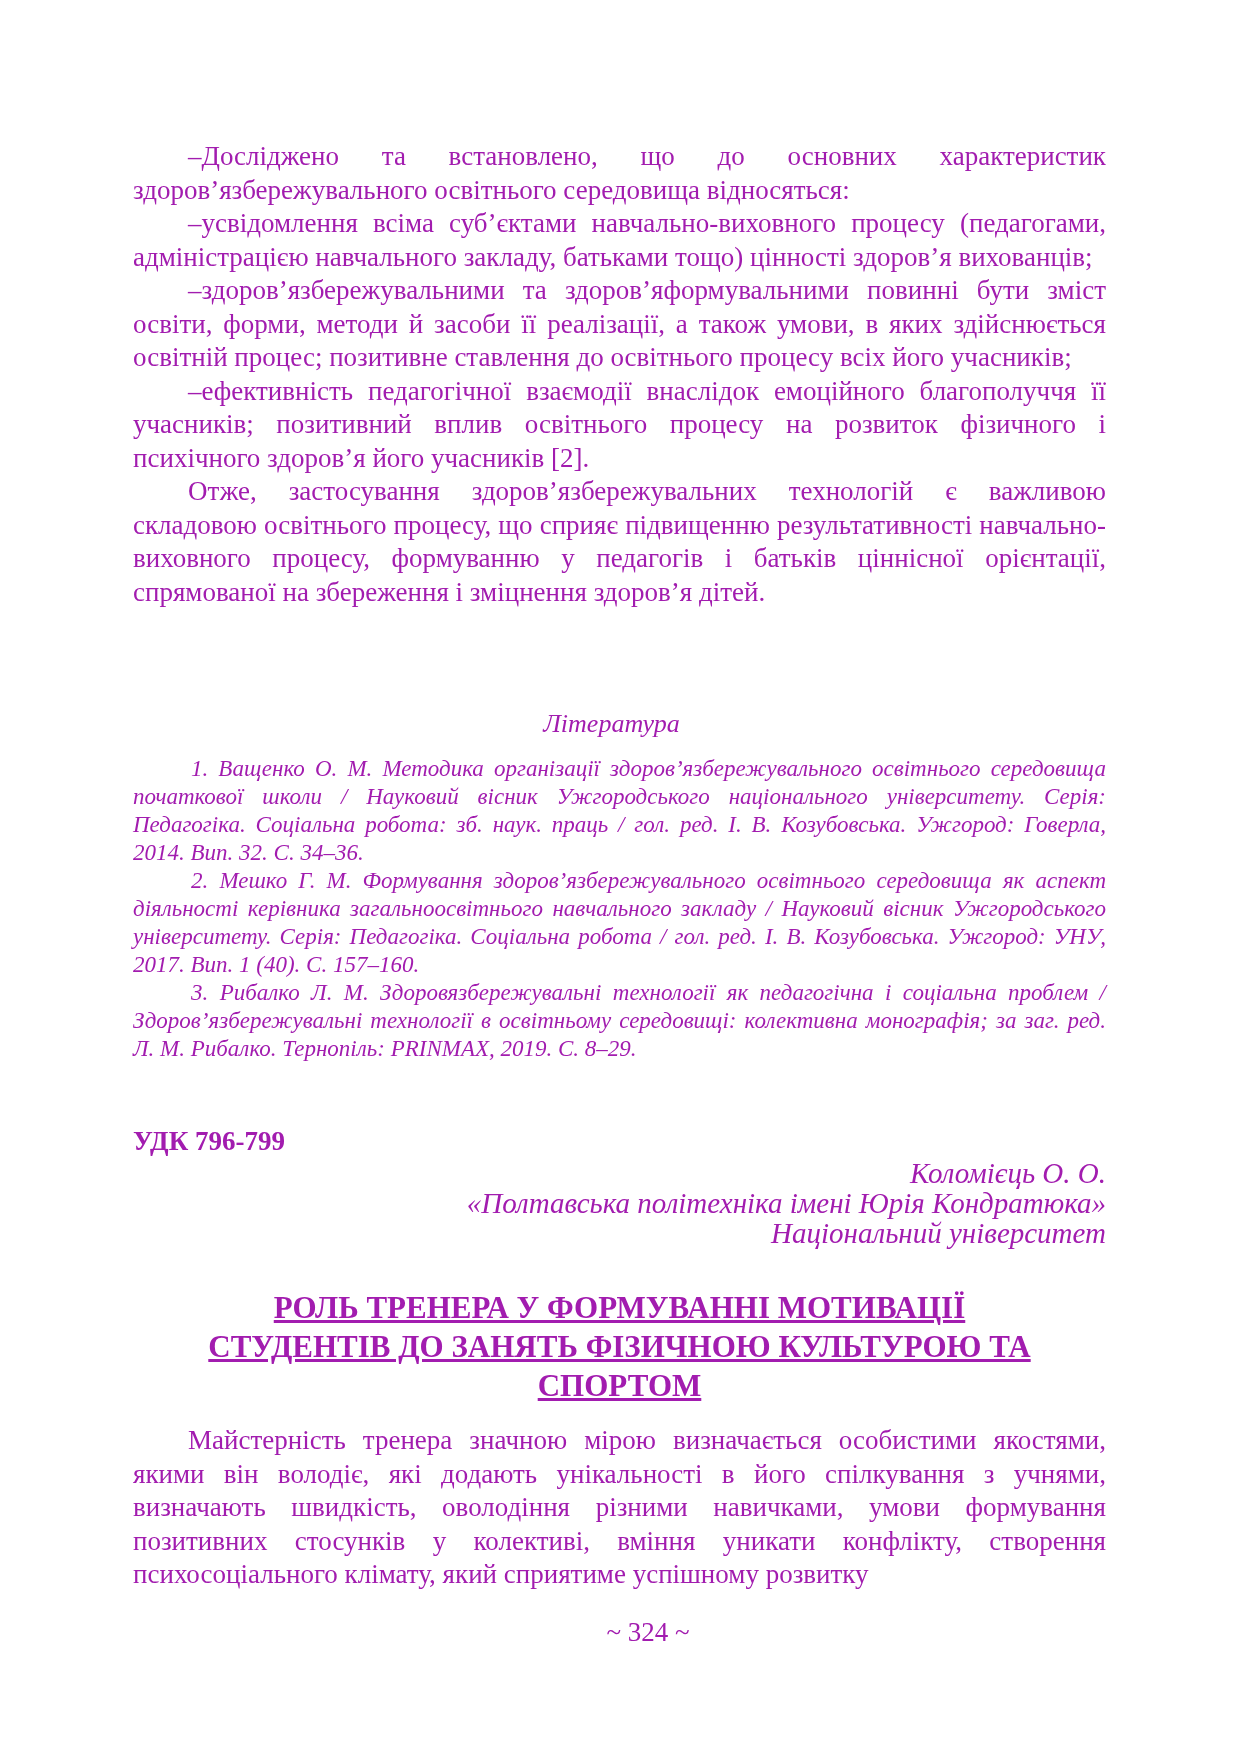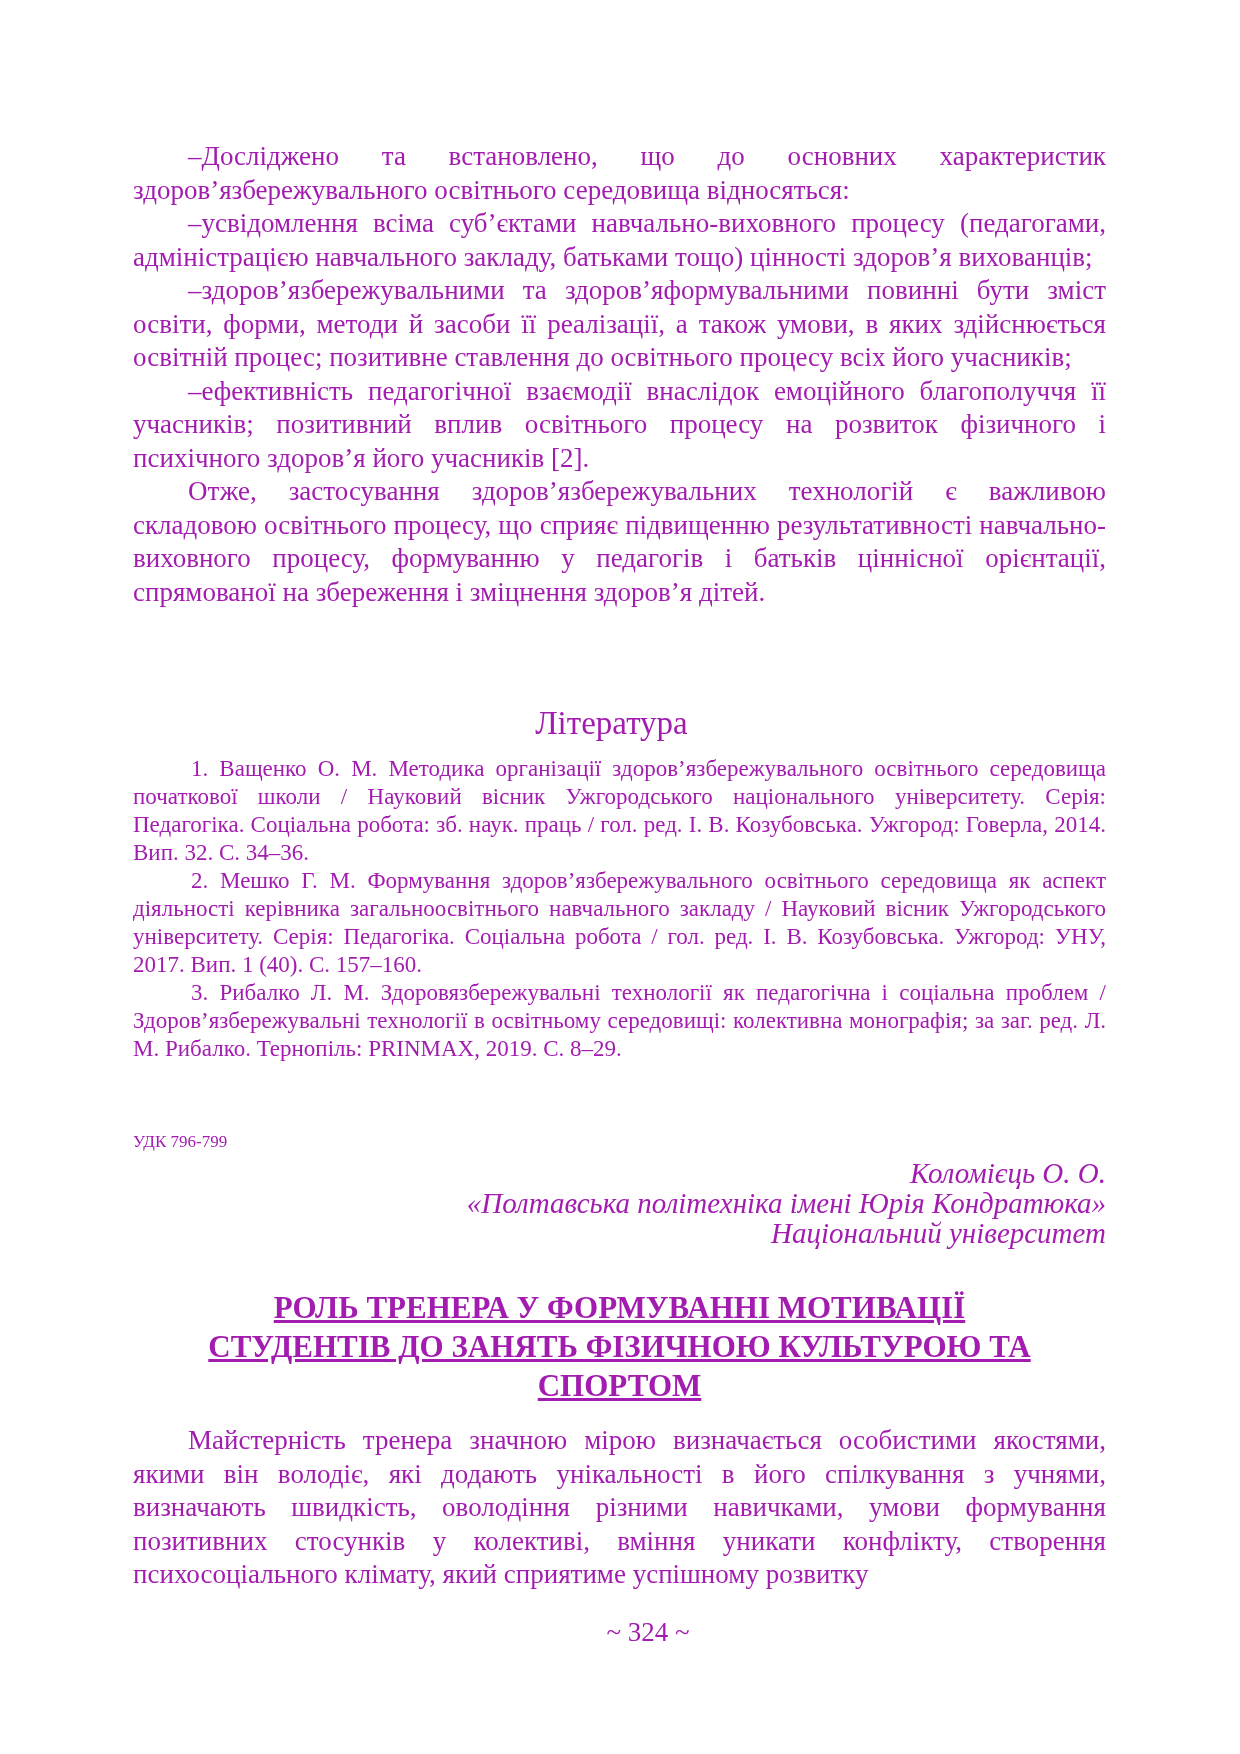--- a/index.html
+++ b/index.html
@@ -25,40 +25,42 @@
     top: 140px; left: 0; right: 0;
     font-size: 27px;
     line-height: 33.5px;
     text-align: justify;
   }
   .intro p { margin: 0; text-indent: 55px; }
   .lit-heading {
     position: absolute;
     top: 707px; left: 0; right: 16px;
     margin: 0;
-    font-size: 33px;
+    font-size: 26px;
     line-height: 33px;
+    font-style: italic;
     font-weight: normal;
     text-align: center;
   }
   .references {
     position: absolute;
     top: 755px; left: 0; right: 0;
     font-size: 23px;
     line-height: 28px;
+    font-style: italic;
     text-align: justify;
   }
   .references p { margin: 0; text-indent: 58px; }
   .udc {
     position: absolute;
     top: 1125px; left: 0;
     margin: 0;
-    font-size: 17px;
+    font-size: 27px;
     line-height: 33px;
-    font-weight: normal;
+    font-weight: bold;
   }
   .authors {
     position: absolute;
     top: 1158px; left: 0; right: 0;
     font-size: 29px;
     line-height: 30px;
     font-style: italic;
     text-align: right;
   }
   .authors p { margin: 0; }

